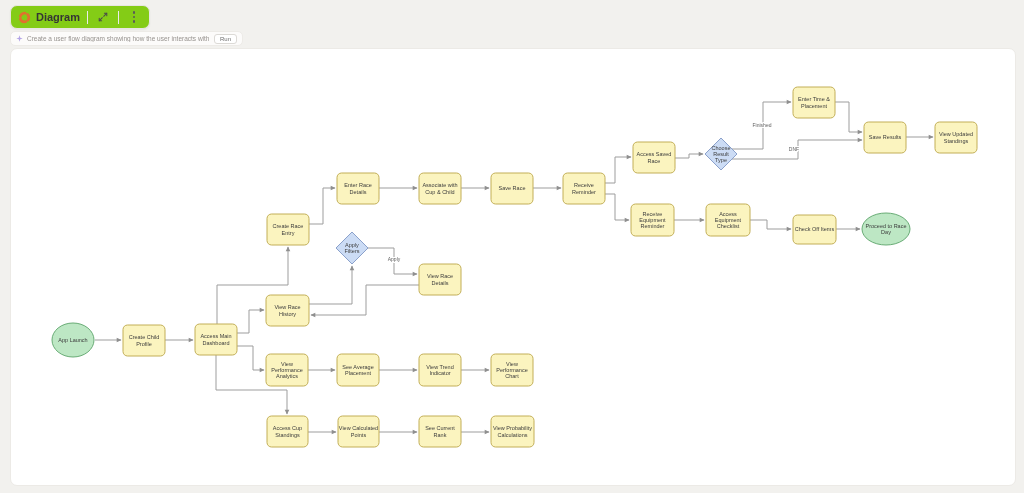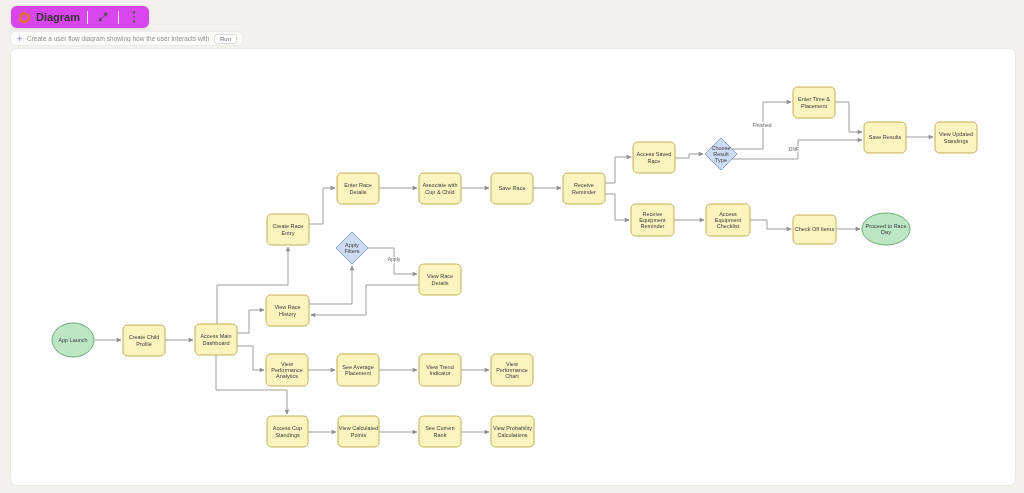--- a/index.html
+++ b/index.html
@@ -5,21 +5,21 @@
   html,body{margin:0;padding:0;}
   body{
     width:1024px;height:493px;overflow:hidden;position:relative;
     background:#f2f1ee;
     font-family:"Liberation Sans",sans-serif;
   }
   
   .header-pill{
     position:absolute;left:10px;top:5px;height:22px;
     display:flex;align-items:center;gap:5px;padding:0 7px;
-    background:#d946ef;border:1px solid #e8e6e2;border-radius:7px;
+    background:#84cc16;border:1px solid #e8e6e2;border-radius:7px;
     box-shadow:0 1px 2px rgba(0,0,0,.05);
   }
   .app-title{font-size:11px;font-weight:700;color:#353535;}
   .pill-sep{width:1px;height:13px;background:#ebebeb;margin:0 2px;}
   .icon-btn{display:flex;align-items:center;justify-content:center;width:16px;height:16px;cursor:pointer;border-radius:4px;}
   .kebab{display:flex;flex-direction:column;gap:2px;align-items:center;}
   .kebab i{width:2.5px;height:2.5px;border-radius:50%;background:#5a5a5a;display:block;}
   
   .prompt-bar{
     position:absolute;left:10px;top:31px;width:233px;height:15px;

